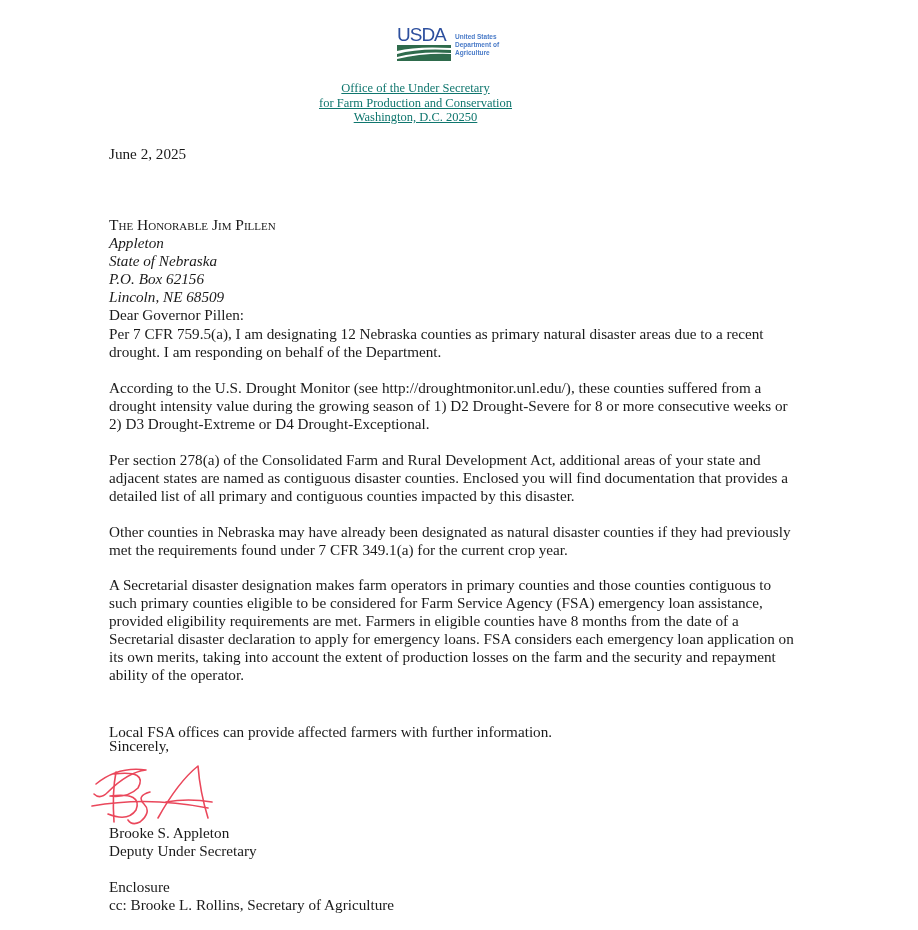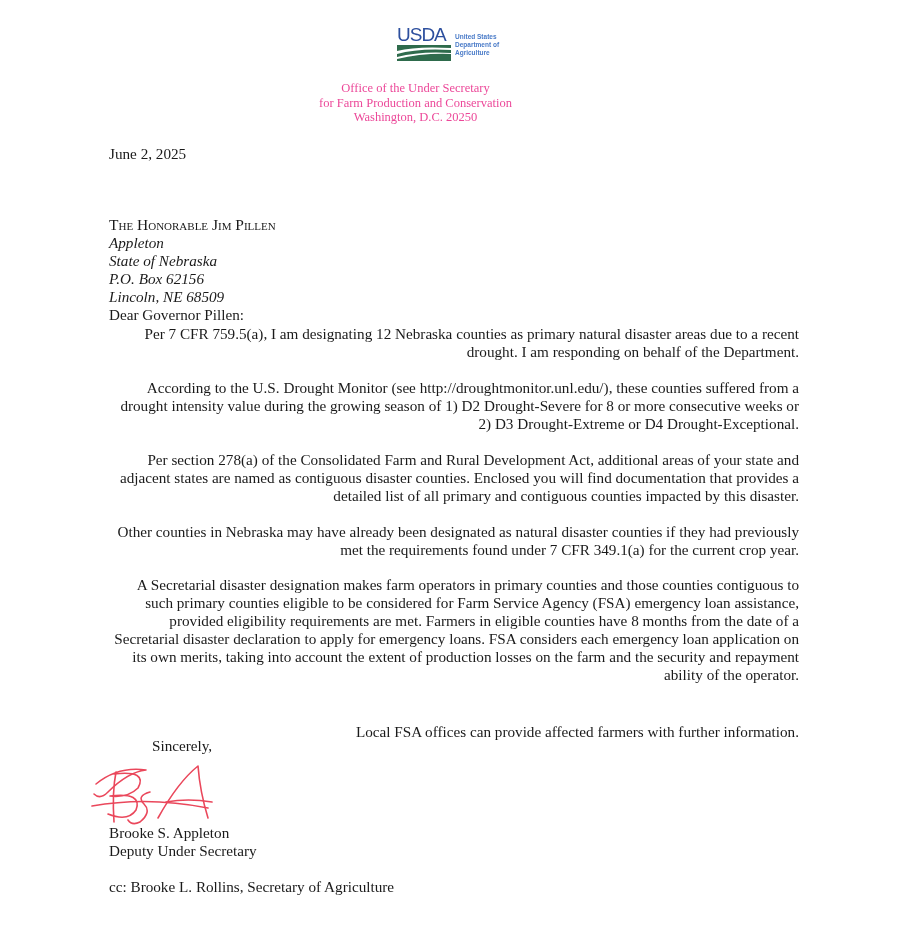--- a/index.html
+++ b/index.html
@@ -13,37 +13,37 @@
     position: absolute; left: 396px; top: 24px; width: 125px; height: 40px;
   }
   .logo-mark { position: absolute; left: 0; top: 0; width: 56px; height: 38px; }
   .logo-text {
     position: absolute; left: 59px; top: 9px;
     font-family: "Liberation Sans", "DejaVu Sans", sans-serif;
     font-size: 6.5px; font-weight: bold; line-height: 8px; color: #4a7bc8;
   }
   .office {
     position: absolute; left: 0; top: 81px; width: 835px; text-align: center;
-    font-size: 12.5px; line-height: 14.5px; color: #ec4899;
+    font-size: 12.5px; line-height: 14.5px; color: #0f766e; text-decoration: underline;
   }
   .office div { margin-left: -4px; }
   .abs { position: absolute; left: 109px; }
   .date { top: 145px; }
   .addr { top: 181px; line-height: 18px; margin-top: 35px; }
   .addr .name { font-variant: small-caps; font-size: 15.5px; }
   .addr .it { font-style: italic; }
   .salutation { top: 306px; }
-  .para { width: 690px; text-align: right; }
+  .para { width: 690px; text-align: left; }
   .p1 { top: 325px; }
   .p2 { top: 379px; }
   .p3 { top: 451px; }
   .p4 { top: 523px; }
   .p5 { top: 576px; }
   .p6 { top: 679px; margin-top: 44px; }
-  .closing { top: 737px; margin-left: 43px; }
+  .closing { top: 737px; }
   .signature { position: absolute; left: 88px; top: 762px; width: 135px; height: 70px; }
   .signer { top: 824px; }
   .enclosure { top: 878px; }
   .text { font-size: 15.2px; line-height: 18px; }
 </style>
 </head>
 <body>
 
 <div class="letterhead">
   <div class="logo">
@@ -98,14 +98,15 @@
     <path d="M4 44 Q60 34 120 46"></path>
   </g>
 </svg>
 
 <div class="abs text signer">
   <div>Brooke S. Appleton</div>
   <div>Deputy Under Secretary</div>
 </div>
 
 <div class="abs text enclosure">
+  <div>Enclosure</div>
   <div>cc: Brooke L. Rollins, Secretary of Agriculture</div>
 </div>
 
 </body></html>

